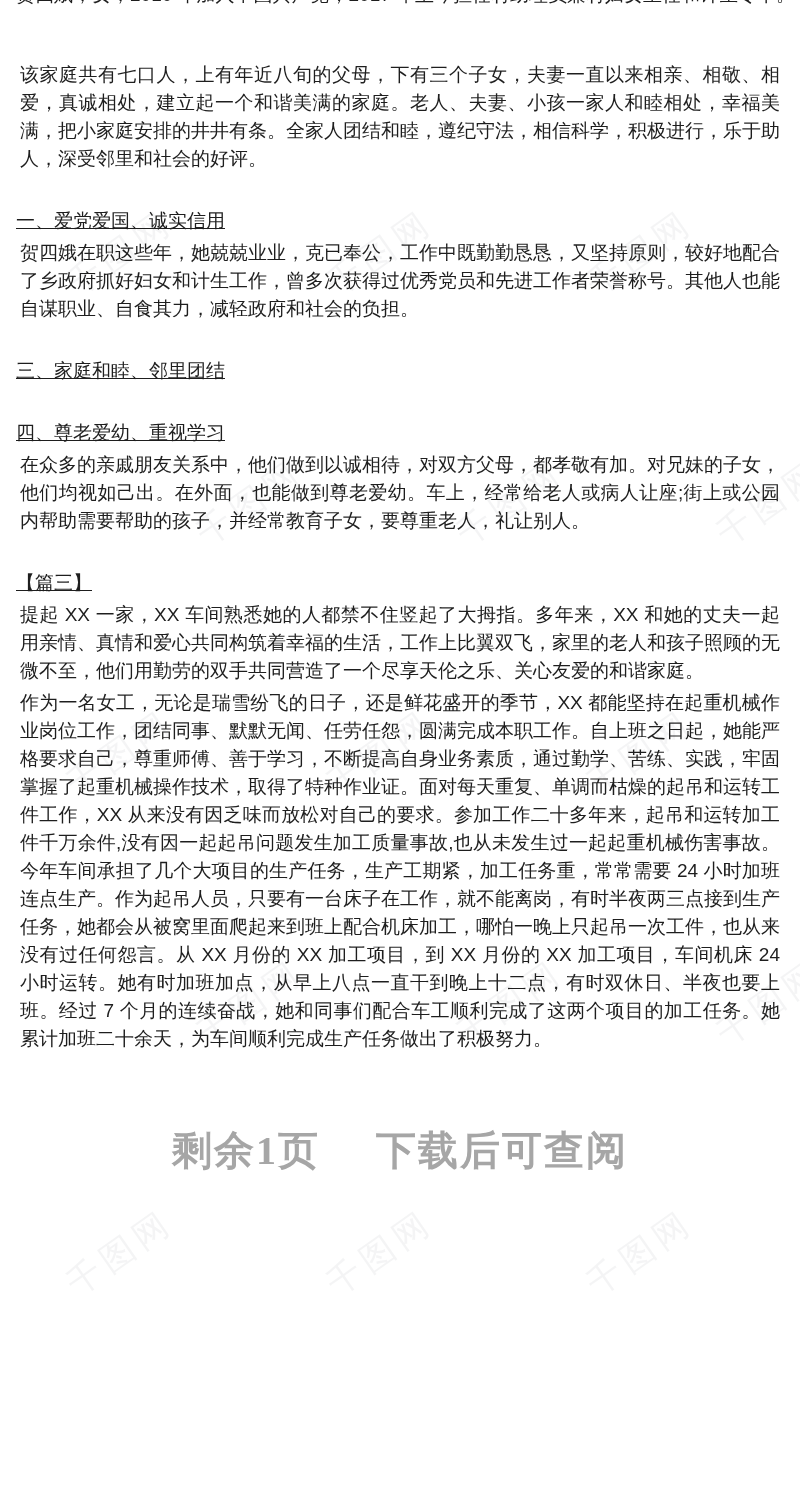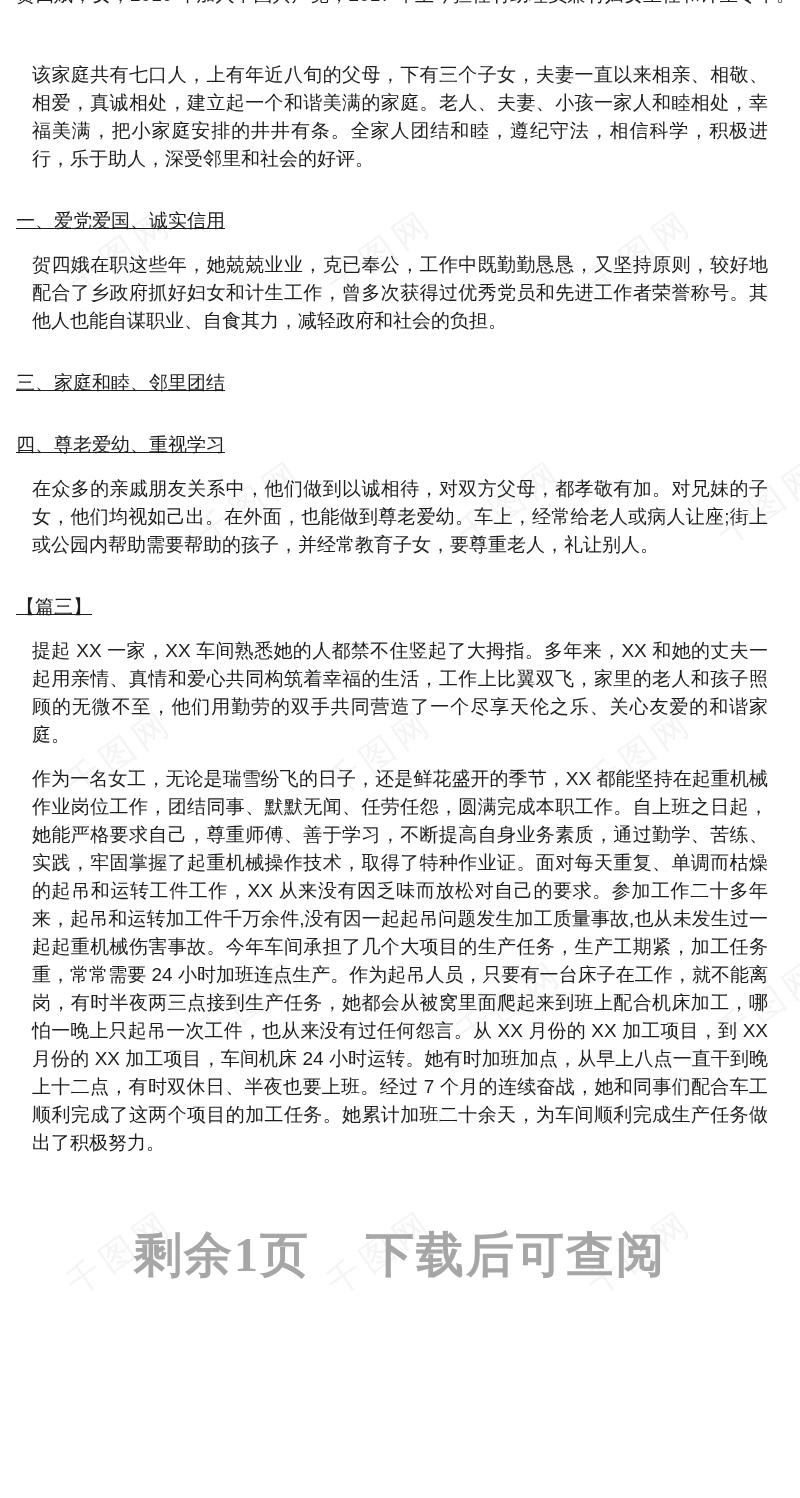--- a/index.html
+++ b/index.html
@@ -28,30 +28,30 @@
     user-select: none;
   }
   .content {
     position: relative;
     z-index: 1;
     padding: 0 16px;
     font-size: 19px;
     line-height: 28px;
     text-align: justify;
   }
-  .para { margin: 16px; }
+  .para { margin: 4px; }
   .clipped { margin: -19px 0 0 0; white-space: nowrap; overflow: hidden; }
   .intro { margin-top: 52px; }
   .heading { margin: 34px 0 0 0; font-size: 19px; font-weight: normal; text-decoration: underline; }
   .footer {
     margin-top: 76px;
     text-align: center;
     font-family: "Liberation Serif", "DejaVu Serif", serif;
     font-weight: bold;
-    font-size: 48px;
+    font-size: 40px;
     line-height: 44px;
     color: #a6a6a6;
     letter-spacing: 2px;
   }
   .footer .seg + .seg { margin-left: 56px; }
 </style>
 </head>
 <body>
 
 <div class="page">

